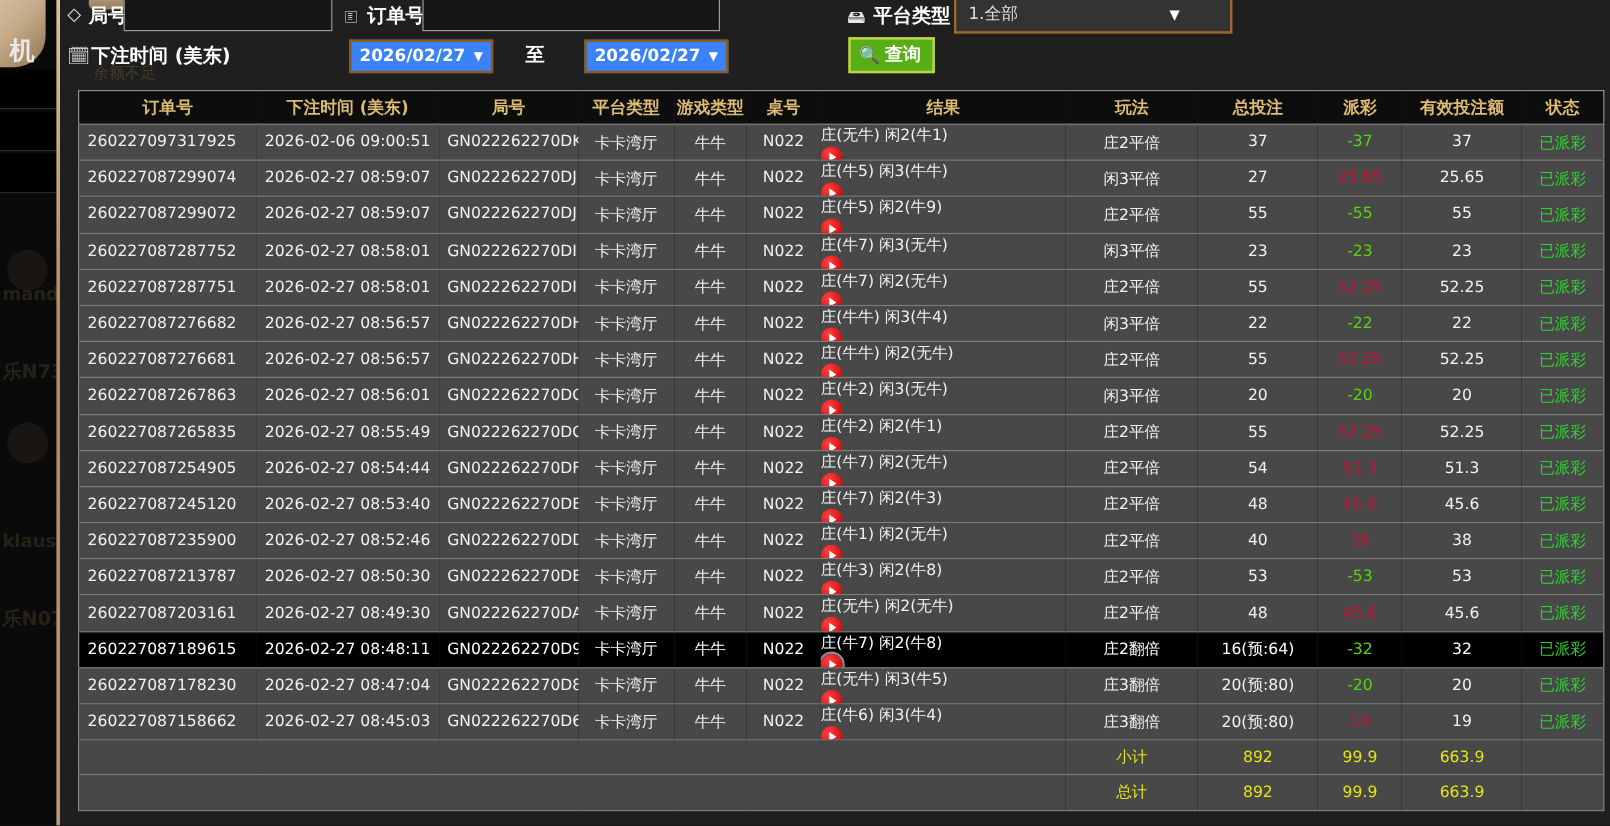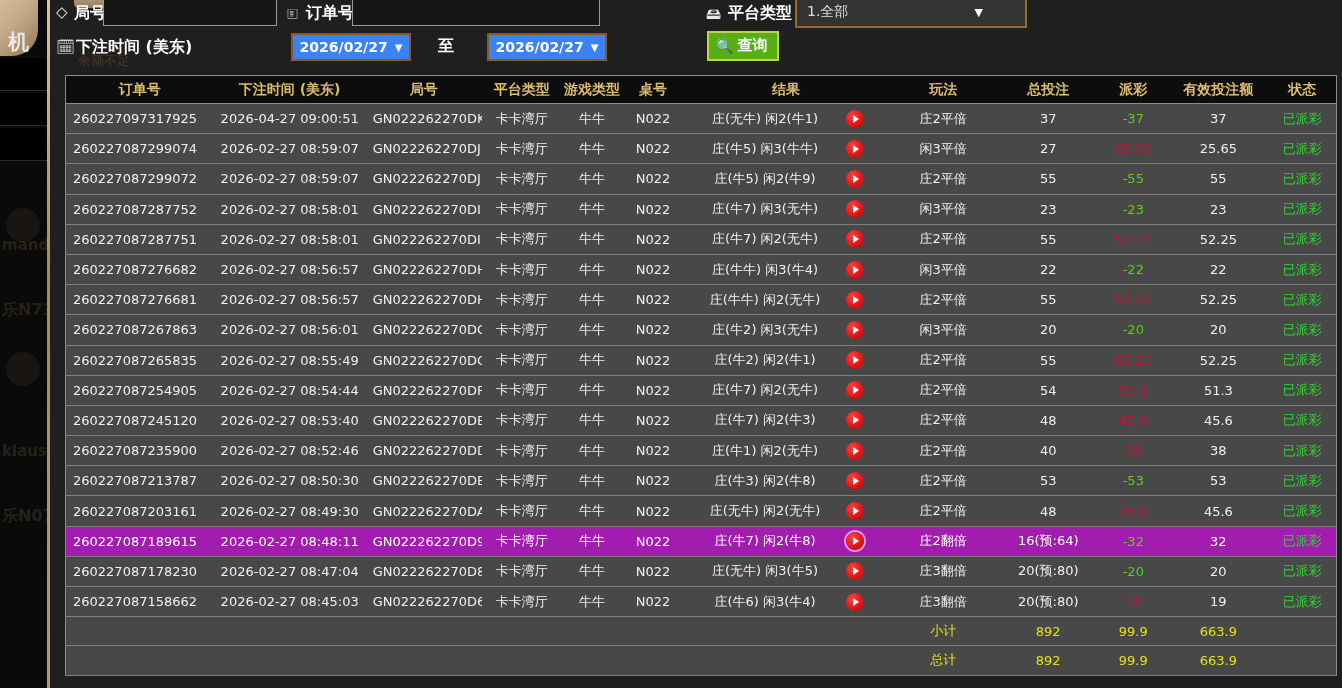--- a/index.html
+++ b/index.html
@@ -43,22 +43,22 @@
 
   
   .records { position:absolute; left:15px; top:75px; width:1272px; border-collapse:collapse;
     table-layout:fixed; border:1px solid #8b8b8b; }
   .records th { background:#0d0d0d; color:#dcbb72; font-size:14px; font-weight:bold;
     height:28px; border-bottom:1px solid #8b8b8b; white-space:nowrap; overflow:hidden; }
   .records td { background:#484848; color:#f1f1f1; font-size:13px; font-weight:500;
     height:29.2px; text-align:center; border-bottom:1px solid #7e7e7e;
     white-space:nowrap; overflow:hidden; }
   .records td.al { text-align:left; padding-left:7px; }
-  .records tr.hl td { background:#a21caf; color:#fff; }
-  .result-cell { display:flex; align-items:center; height:29.2px; }
+  .records tr.hl td { background:#000000; color:#fff; }
+  .result-cell { display:flex; align-items:flex-start; height:29.2px;flex-direction:column; }
   .result-text { flex:1; text-align:center; }
   .play-btn { width:18px; height:18px; border-radius:50%; margin-right:24px; flex:0 0 18px;
     background:radial-gradient(circle at 35% 30%, #ff4040, #d50e0e 70%);
     border:none; cursor:pointer; position:relative; }
   .play-btn::after { content:""; position:absolute; left:7px; top:5px;
     border-left:6px solid #fff; border-top:4px solid transparent; border-bottom:4px solid transparent; }
   tr.hl .play-btn { box-shadow:0 0 0 2px rgba(255,255,255,.55); }
   .pay-pos { color:#c61334 !important; font-weight:bold; }
   .pay-neg { color:#57d40e !important; font-weight:bold; }
   .status-ok { color:#2fd32f !important; font-weight:bold; }
@@ -144,21 +144,21 @@
             <th>玩法</th>
             <th>总投注</th>
             <th>派彩</th>
             <th>有效投注额</th>
             <th>状态</th>
           </tr>
         </thead>
       <tbody>
           <tr>
             <td class="al">260227097317925</td>
-            <td class="al">2026-04-27 09:00:51</td>
+            <td class="al">2026-02-06 09:00:51</td>
             <td class="al">GN022262270DK</td>
             <td>卡卡湾厅</td>
             <td>牛牛</td>
             <td>N022</td>
             <td>
               <div class="result-cell">
                 <span class="result-text">庄(无牛) 闲2(牛1)</span>
                 <button class="play-btn"></button>
               </div>
             </td>

